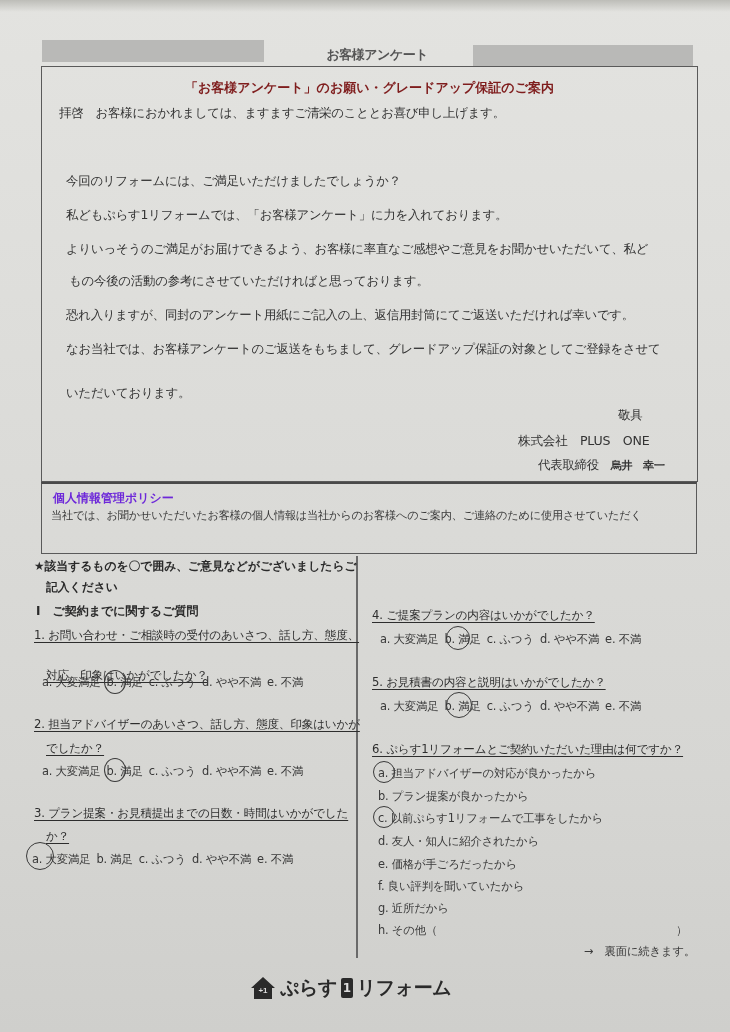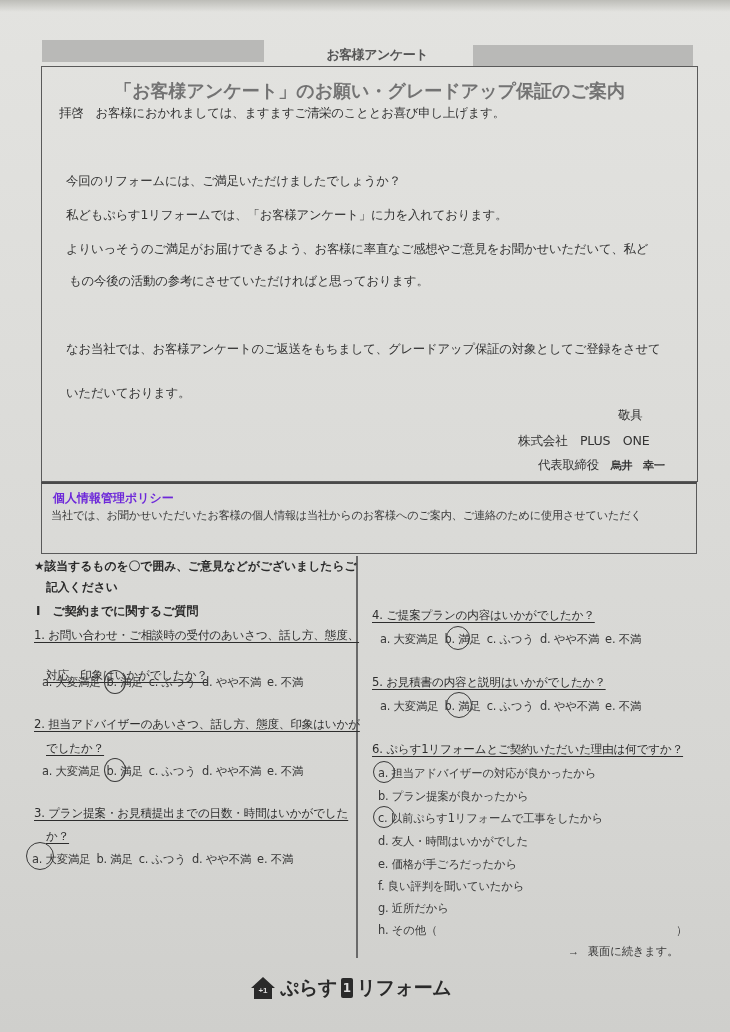--- a/index.html
+++ b/index.html
@@ -11,21 +11,21 @@
   }
   .paper-shadow { position:absolute; left:0; top:0; width:730px; height:12px;
     background: linear-gradient(180deg, #bdbdb8 0%, rgba(220,220,217,0) 100%); }
   .gray-bar { position:absolute; background:#b9b9b7; }
   .top-title { position:absolute; left:308px; top:46px; width:120px; text-align:right;
     font-size:13px; font-weight:bold; color:#555; letter-spacing:-0.5px; }
   .box { position:absolute; border:1.5px solid #5a5a5a; box-sizing:border-box; }
   #intro-box { left:41px; top:66px; width:657px; height:416px; }
   #policy-box { left:41px; top:482px; width:656px; height:72px; border-top:2px solid #4a4a4a; }
   .abs { position:absolute; white-space:nowrap; }
-  .intro-heading { left:0; width:100%; top:12px; text-align:center; font-size:18px; font-weight:bold; color:#737373; }
+  .intro-heading { left:0; width:100%; top:12px; text-align:center; font-size:13px; font-weight:bold; color:#7f1d1d; }
   .p { font-size:12.4px; color:#333; letter-spacing:-0.2px; }
   .u { text-underline-offset:3px; }
   .policy-title { left:11px; top:6px; font-size:12px; font-weight:bold; color:#6d28d9; }
   .policy-text { left:9px; font-size:11.2px; color:#3a3a3a; letter-spacing:-0.2px; }
   .divider-v { position:absolute; left:356px; top:556px; width:1.5px; height:402px; background:#6a6a6a; }
   .q-title { font-size:11.6px; color:#2d2d2d; text-decoration:underline; text-underline-offset:3px; letter-spacing:-0.2px; }
   .opts { font-size:11.4px; color:#383838; letter-spacing:-0.2px; }
   .opts span { margin-right:6px; }
   .circle { position:absolute; border:1.6px solid #3a3a3a; border-radius:50%; }
   .reason { font-size:11.4px; color:#3a3a3a; letter-spacing:-0.2px; }
@@ -43,20 +43,21 @@
 <div class="gray-bar" style="left:473px;top:45px;width:220px;height:22px;"></div>
 <div class="top-title">お客様アンケート</div>
 
 <div class="box" id="intro-box">
   <div class="abs intro-heading">「お客様アンケート」のお願い・グレードアップ保証のご案内</div>
   <div class="abs p" style="left:17px;top:38px;">拝啓　お客様におかれましては、ますますご清栄のこととお喜び申し上げます。</div>
   <div class="abs p" style="left:24px;top:106px;">今回のリフォームには、ご満足いただけましたでしょうか？</div>
   <div class="abs p" style="left:24px;top:140px;">私どもぷらす1リフォームでは、「お客様アンケート」に力を入れております。</div>
   <div class="abs p" style="left:24px;top:174px;">よりいっそうのご満足がお届けできるよう、お客様に率直なご感想やご意見をお聞かせいただいて、私ど</div>
   <div class="abs p" style="left:27px;top:206px;">もの今後の活動の参考にさせていただければと思っております。</div>
+  <div class="abs p" style="left:24px;top:240px;">恐れ入りますが、同封のアンケート用紙にご記入の上、返信用封筒にてご返送いただければ幸いです。</div>
   <div class="abs p" style="left:24px;top:274px;">
     <span>なお当社では、お客様アンケートのご返送をもちまして、</span><span class="u">グレードアップ保証の対象としてご登録をさせて</span>
   </div>
   <div class="abs p u" style="left:24px;top:318px;">いただいております。</div>
   <div class="abs p" style="left:576px;top:340px;">敬具</div>
   <div class="abs p" style="left:476px;top:366px;font-size:12.6px;">株式会社　PLUS　ONE</div>
   <div class="abs p" style="left:496px;top:390px;">
     <span>代表取締役</span>
     <span style="margin-left:8px;font-size:11px;font-weight:bold;font-family:'DejaVu Serif',serif;">烏井　幸一</span>
   </div>
@@ -105,27 +106,27 @@
   <span>a. 大変満足</span><span>b. 満足</span><span>c. ふつう</span><span>d. やや不満</span><span>e. 不満</span>
 </div>
 <div class="circle" style="left:446px;top:692px;width:24px;height:24px;"></div>
 
 <div class="abs q-title" style="left:372px;top:742px;">6. ぷらす1リフォームとご契約いただいた理由は何ですか？</div>
 <div class="abs reason" style="left:378px;top:766px;">a. 担当アドバイザーの対応が良かったから</div>
 <div class="circle" style="left:373px;top:761px;width:20px;height:20px;"></div>
 <div class="abs reason" style="left:378px;top:789px;">b. プラン提案が良かったから</div>
 <div class="abs reason" style="left:378px;top:811px;">c. 以前ぷらす1リフォームで工事をしたから</div>
 <div class="circle" style="left:373px;top:806px;width:20px;height:20px;"></div>
-<div class="abs reason" style="left:378px;top:834px;">d. 友人・時間はいかがでした</div>
+<div class="abs reason" style="left:378px;top:834px;">d. 友人・知人に紹介されたから</div>
 <div class="abs reason" style="left:378px;top:857px;">e. 価格が手ごろだったから</div>
 <div class="abs reason" style="left:378px;top:879px;">f. 良い評判を聞いていたから</div>
 <div class="abs reason" style="left:378px;top:901px;">g. 近所だから</div>
 <div class="abs reason" style="left:378px;top:923px;">h. その他（</div>
 <div class="abs reason" style="left:676px;top:923px;">）</div>
-<div class="abs reason" style="left:570px;top:944px;font-family:Liberation Mono, monospace;">→　裏面に続きます。</div>
+<div class="abs reason" style="left:584px;top:944px;">→　裏面に続きます。</div>
 
 <div class="logo">
   <svg width="26" height="24" viewBox="0 0 26 24">
     <path d="M13 1 L25 12 L22 12 L22 23 L4 23 L4 12 L1 12 Z" fill="#2a2a2a"></path>
     <text x="13" y="17" font-size="8" fill="#ddd" text-anchor="middle" font-weight="bold" font-family="Liberation Sans, sans-serif">+1</text>
   </svg>
   <span class="logo-text">ぷらす</span>
   <span class="one-badge">1</span>
   <span class="logo-text">リフォーム</span>
 </div>

